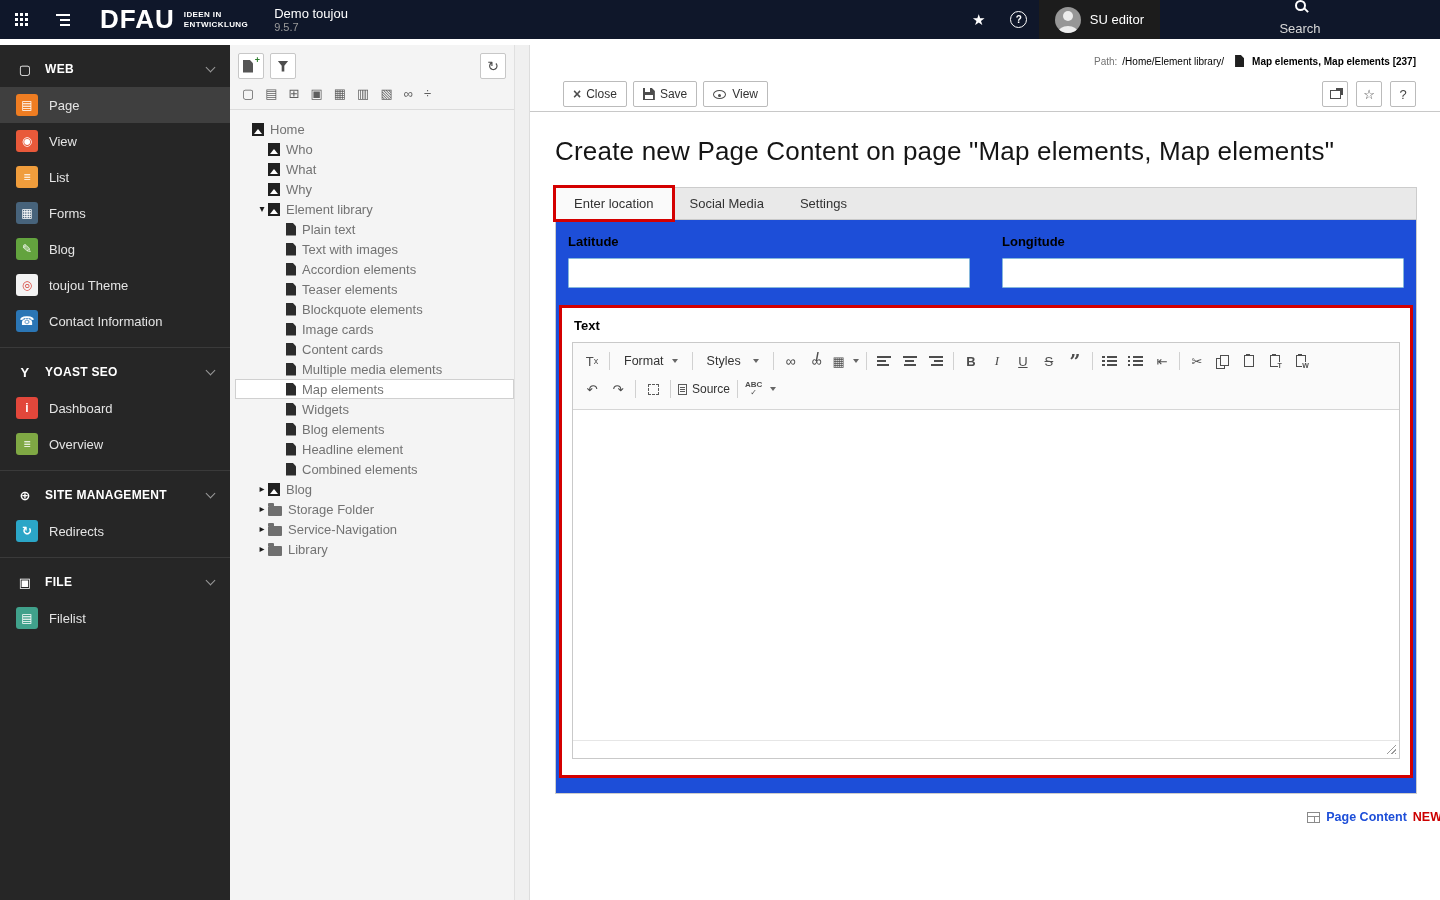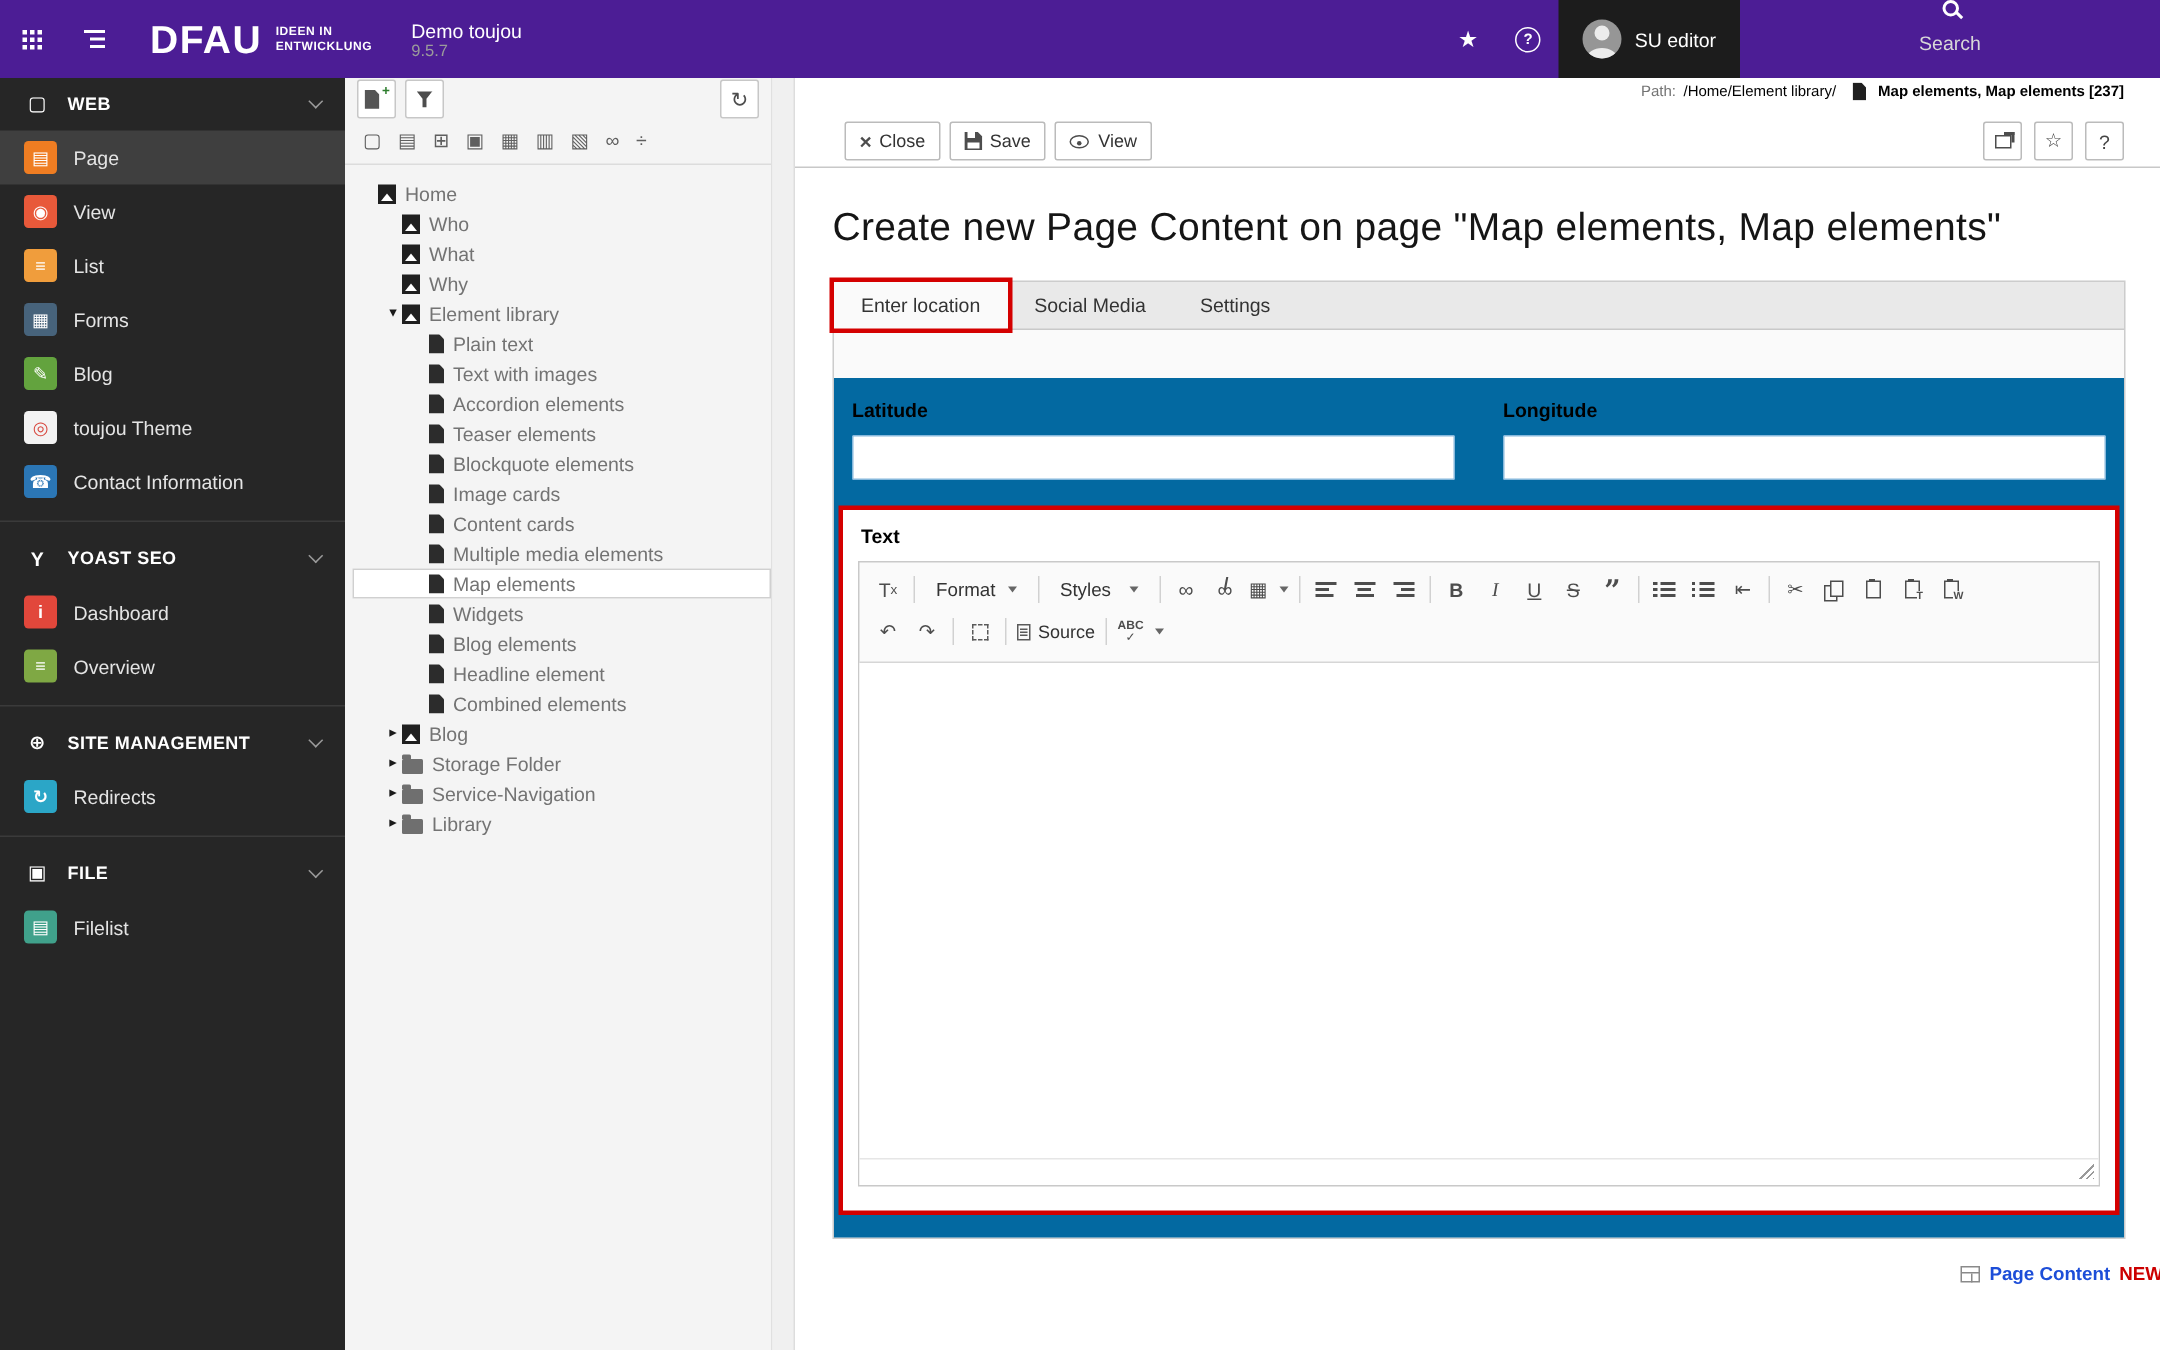--- a/index.html
+++ b/index.html
@@ -2,21 +2,21 @@
 <html style="--hl: #d40000;"><head>
 <meta charset="utf-8">
 <style>
   :root{ --hl:#d40000; }
   *{box-sizing:border-box;}
   html,body{margin:0;padding:0;}
   body{font-family:"Liberation Sans","DejaVu Sans",sans-serif;background:#fff;}
   .stage{position:relative;width:1440px;height:900px;overflow:hidden;background:#fff;}
 
   
-  .topbar{position:absolute;top:0;left:0;right:0;height:52px;background:#4c1d95;color:#fff;display:flex;align-items:stretch;z-index:20;}
+  .topbar{position:absolute;top:0;left:0;right:0;height:39px;background:#0f172a;color:#fff;display:flex;align-items:stretch;z-index:20;}
   .tb-btn{width:42px;display:flex;align-items:center;justify-content:center;cursor:pointer;}
   .ico-grid9{position:relative;width:13px;height:13px;}
   .ico-grid9 i{position:absolute;left:0;top:0;width:3px;height:3px;background:#fff;
     box-shadow:5px 0 0 #fff,10px 0 0 #fff,0 5px 0 #fff,5px 5px 0 #fff,10px 5px 0 #fff,0 10px 0 #fff,5px 10px 0 #fff,10px 10px 0 #fff;}
   .ico-treelist{width:14px;height:12px;background:
     linear-gradient(#fff,#fff) 0 0/14px 2px no-repeat,
     linear-gradient(#fff,#fff) 4px 5px/10px 2px no-repeat,
     linear-gradient(#fff,#fff) 4px 10px/10px 2px no-repeat;}
   .logo{display:flex;align-items:center;gap:9px;padding:0 10px 0 16px;}
   .logo-text{font-size:26px;font-weight:bold;letter-spacing:1px;}
@@ -99,21 +99,21 @@
   .i-popout{width:11px;height:9px;border:1px solid #4d4d4d;position:relative;}
   .i-popout::after{content:"";position:absolute;right:-3px;top:-3px;width:5px;height:5px;border-top:2px solid #4d4d4d;border-right:2px solid #4d4d4d;}
 
   .content{padding-left:25px;}
   .page-title{font-size:26px;font-weight:400;color:#151515;margin:24px 0 20px;letter-spacing:.2px;}
 
   .form-wrap{width:862px;border:1px solid #ccc;background:#fafafa;}
   .tabbar{display:flex;background:#e9e9e9;border-bottom:1px solid #c9c9c9;}
   .tab{padding:8px 18px;font-size:13px;color:#333;cursor:pointer;position:relative;}
   .tab.active{background:#fafafa;box-shadow:0 0 0 3px var(--hl);z-index:3;}
-  .tabcontent{padding:14px 12px 12px;background:#0369a1;margin-top:32px;}
+  .tabcontent{padding:14px 12px 12px;background:#1d4ed8;}
   .coords{display:grid;grid-template-columns:1fr 1fr;gap:32px;margin-bottom:20px;}
   .field-label{font-weight:bold;font-size:13px;color:#000;margin-bottom:9px;}
   .text-input{width:100%;height:30px;border:1px solid #86b8dc;border-radius:1px;background:#fff;padding:0 8px;font-size:14px;font-family:inherit;outline:none;}
 
   .text-section{background:#fff;box-shadow:0 0 0 3px var(--hl);margin:18px -6px 6px;padding:10px 10px 16px;position:relative;z-index:2;}
   .ts-label{font-weight:bold;font-size:13px;color:#000;margin:0 0 9px 2px;}
   .editor{border:1px solid #c9c9c9;background:#fafafa;}
   .cke-top{padding:4px 6px 6px;border-bottom:1px solid #d6d6d6;}
   .cke-row{display:flex;align-items:center;height:28px;color:#4d4d4d;}
   .cke-btn{min-width:26px;height:24px;display:inline-flex;align-items:center;justify-content:center;padding:0 3px;border-radius:2px;font-size:13px;color:#4d4d4d;cursor:pointer;}

